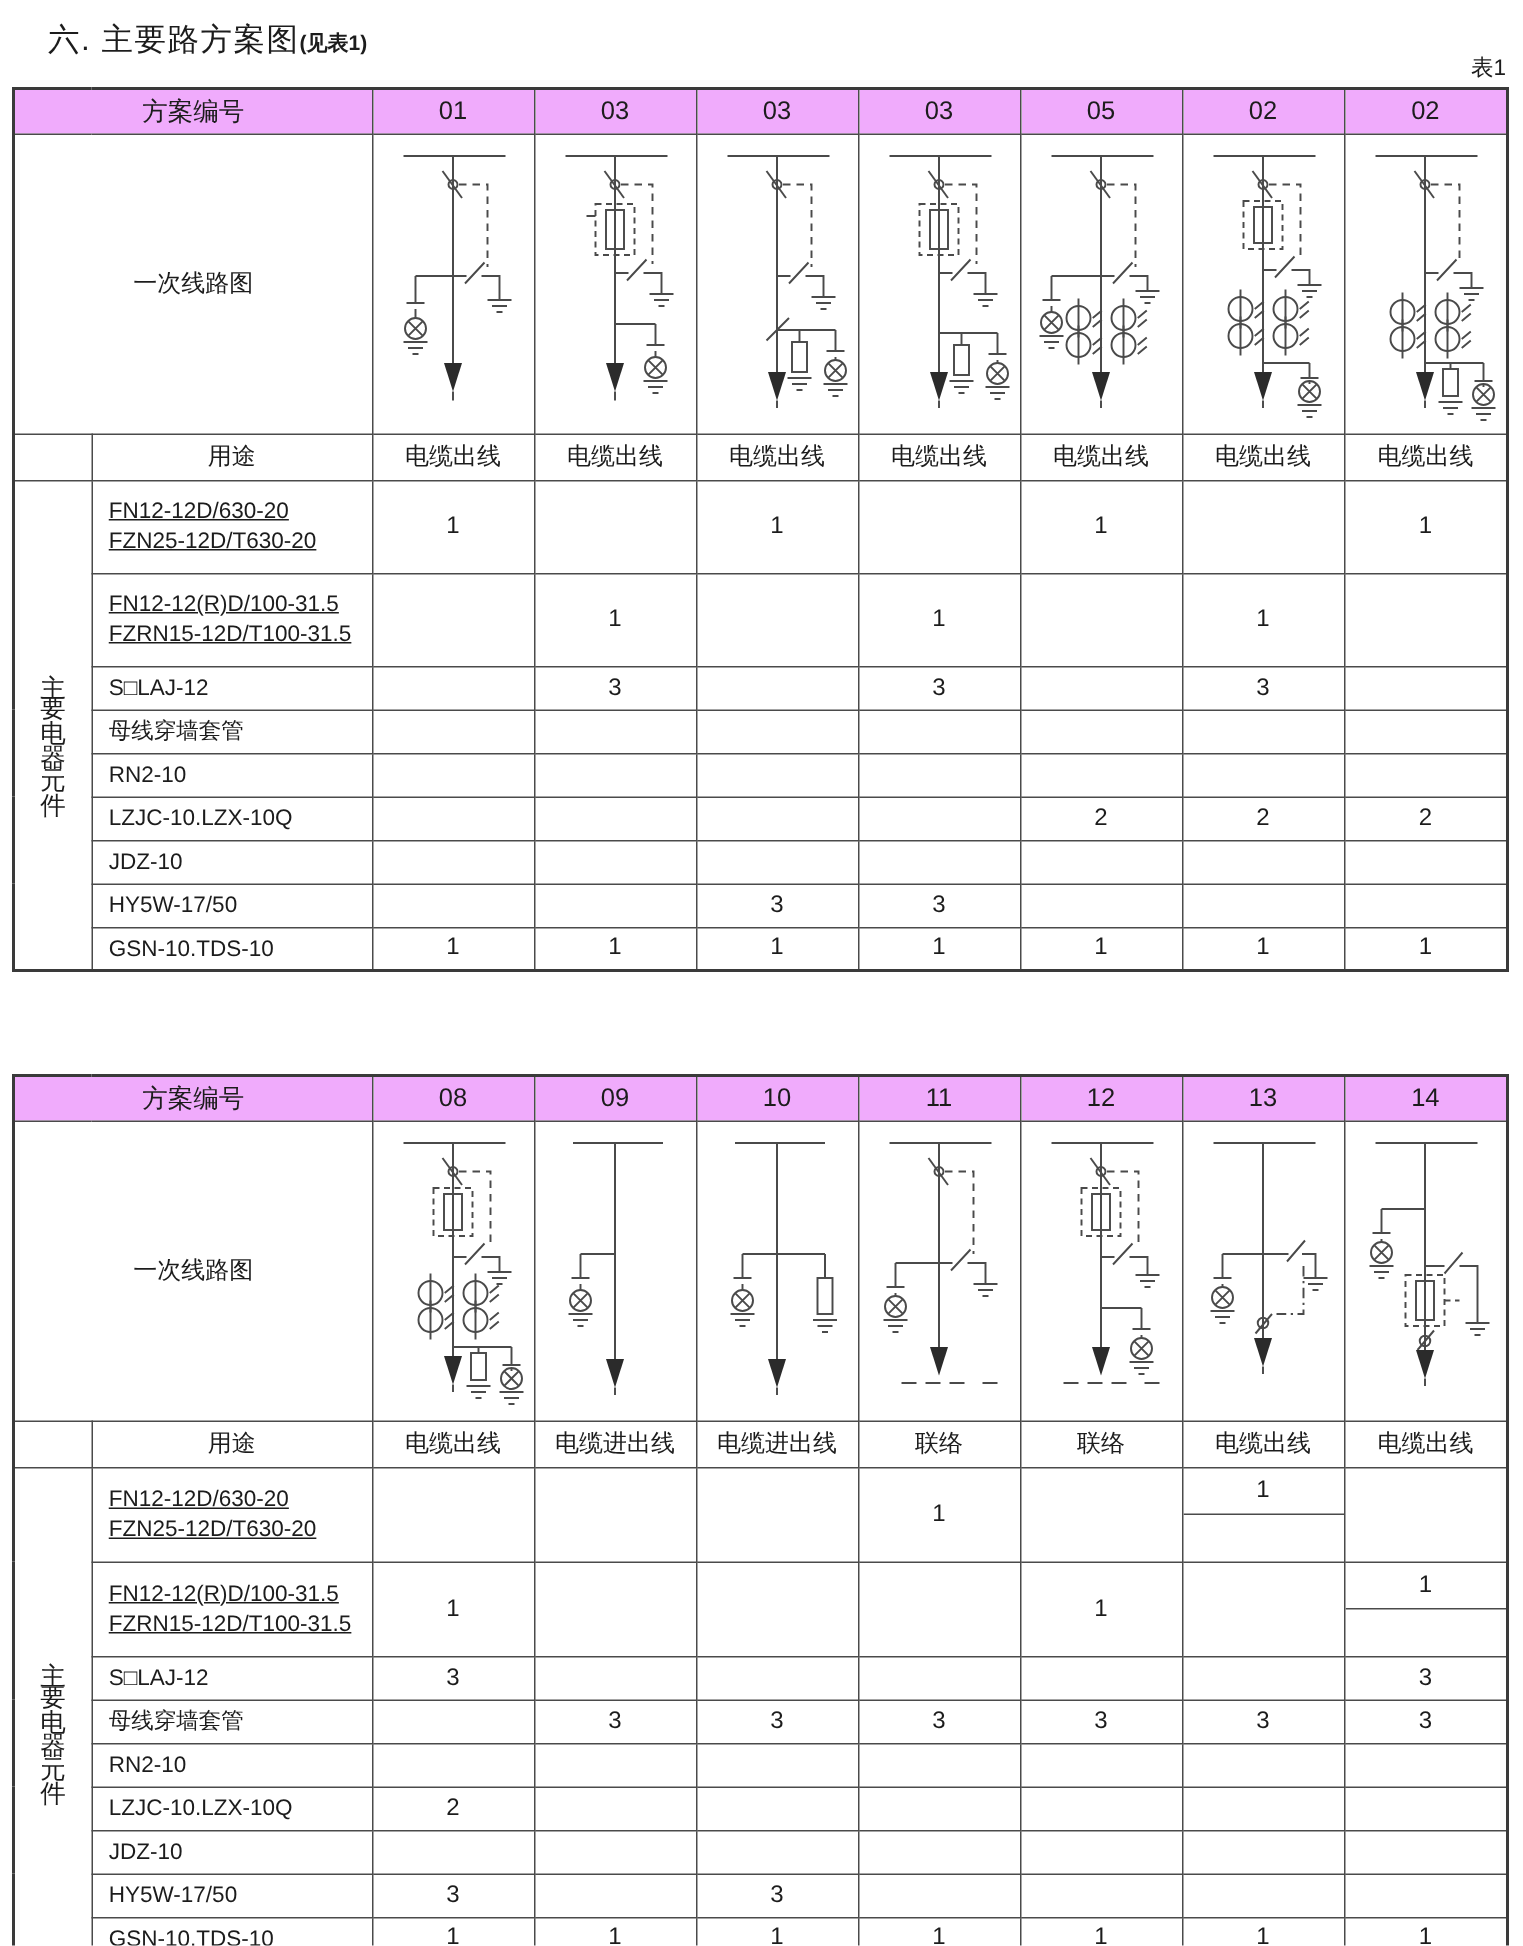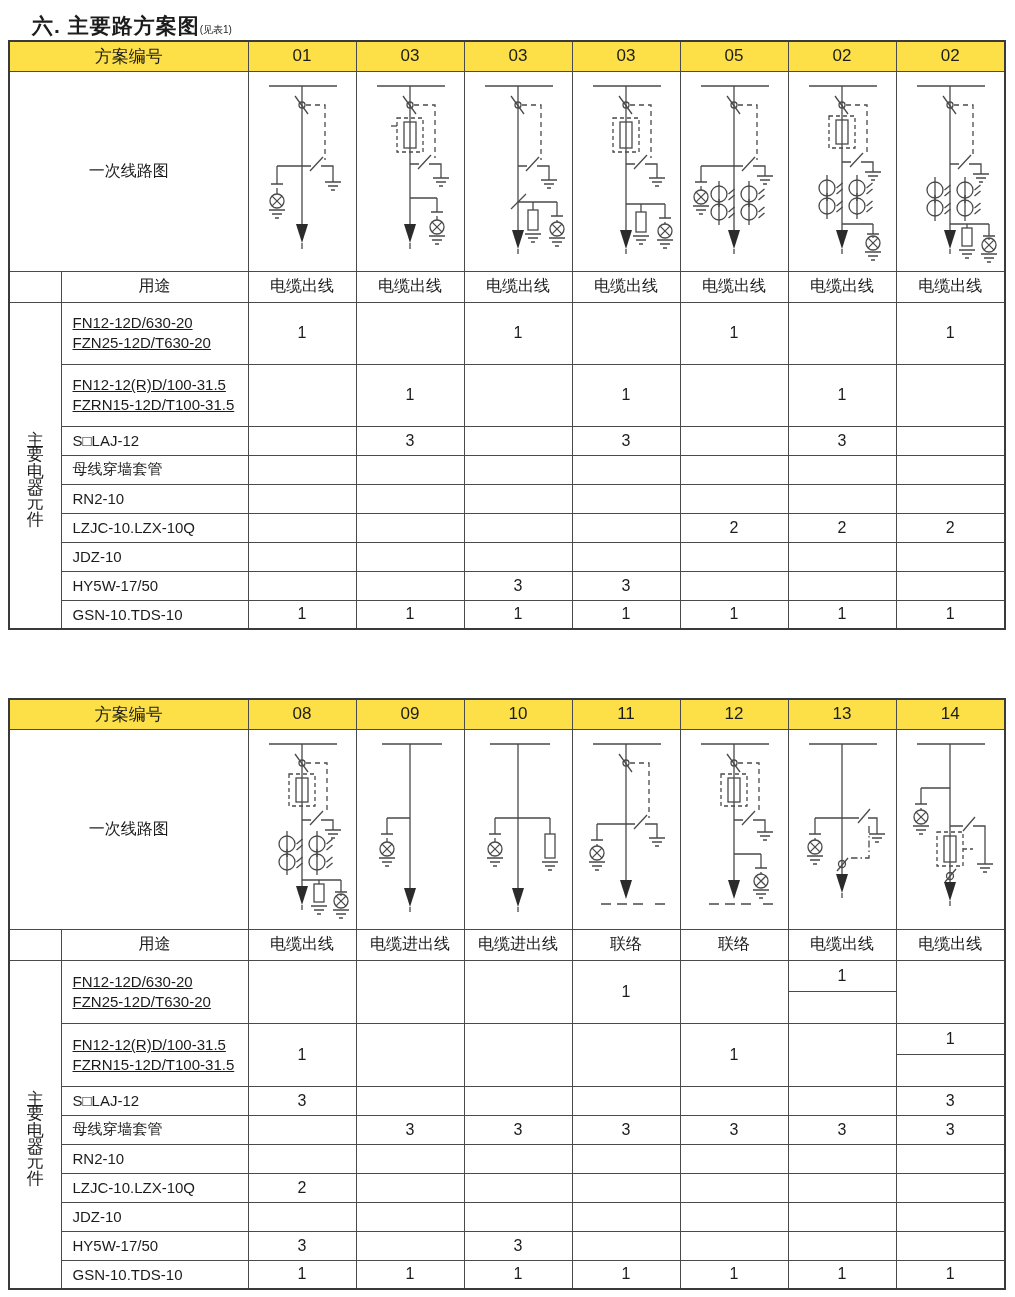--- a/index.html
+++ b/index.html
@@ -1,25 +1,25 @@
 <!DOCTYPE html>
 <html><head>
 <meta charset="utf-8">
 <style>
   html,body{margin:0;padding:0;background:#ffffff;}
   body{width:1015px;height:1297px;font-family:"Liberation Sans",sans-serif;color:#1c1c1c;position:relative;overflow:hidden;}
   .page{padding:8px 8px 0 8px;}
   .title-row{margin:4px 0 0 24px;white-space:nowrap;}
-  .doc-title{font-size:21px;font-weight:bold;letter-spacing:1px;}
-  .doc-title-note{font-size:10px;font-weight:normal;}
+  .doc-title{font-size:21px;font-weight:normal;letter-spacing:1px;}
+  .doc-title-note{font-size:14px;font-weight:bold;}
   .table-tag{text-align:right;font-size:15px;margin:-4px 4px 3px 0;}
   table{border-collapse:collapse;table-layout:fixed;}
   .tbl{border:2px solid #3a3a3a;}
   td{border:1px solid #4a4a4a;text-align:center;vertical-align:middle;font-size:16px;padding:0;overflow:hidden;}
-  tr.hdr td{background:#fde047;font-size:17px;}
+  tr.hdr td{background:#f0abfc;font-size:17px;}
   .h30{height:30px;}
   .h200{height:200px;}
   .h31{height:31px;}
   .h62{height:62px;}
   .h29{height:29px;}
   td.lbl{text-align:left;padding-left:11px;font-size:15px;}
   td.lbl .l2{line-height:1.32;text-decoration:underline;}
   td.side{writing-mode:vertical-rl;text-orientation:upright;letter-spacing:16px;font-size:17px;padding:0;}
   .gap2{margin-top:68px;}
   svg.cd{display:block;margin:0 auto;}
@@ -50,20 +50,21 @@
     <g id="d-cap" stroke="#4a4a4a" stroke-width="1.3" fill="none">
         <path d="M0,0V8M-6,8H6"></path>
       </g>
     <path id="d-arrow" d="M-6,0L6,0L0,19Z" fill="#2b2b2b" stroke="none"></path>
   </defs>
 </svg>
 
 <div class="page">
 
   <div class="title-row"><span class="doc-title">六. 主要路方案图</span><span class="doc-title-note">(见表1)</span></div>
+  <div class="table-tag" style="width:996px">表1</div>
 
   <table class="tbl">
     <colgroup>
         <col style="width:52px">
         <col style="width:187px">
         <col style="width:108px">
         <col style="width:108px">
         <col style="width:108px">
         <col style="width:108px">
         <col style="width:108px">

